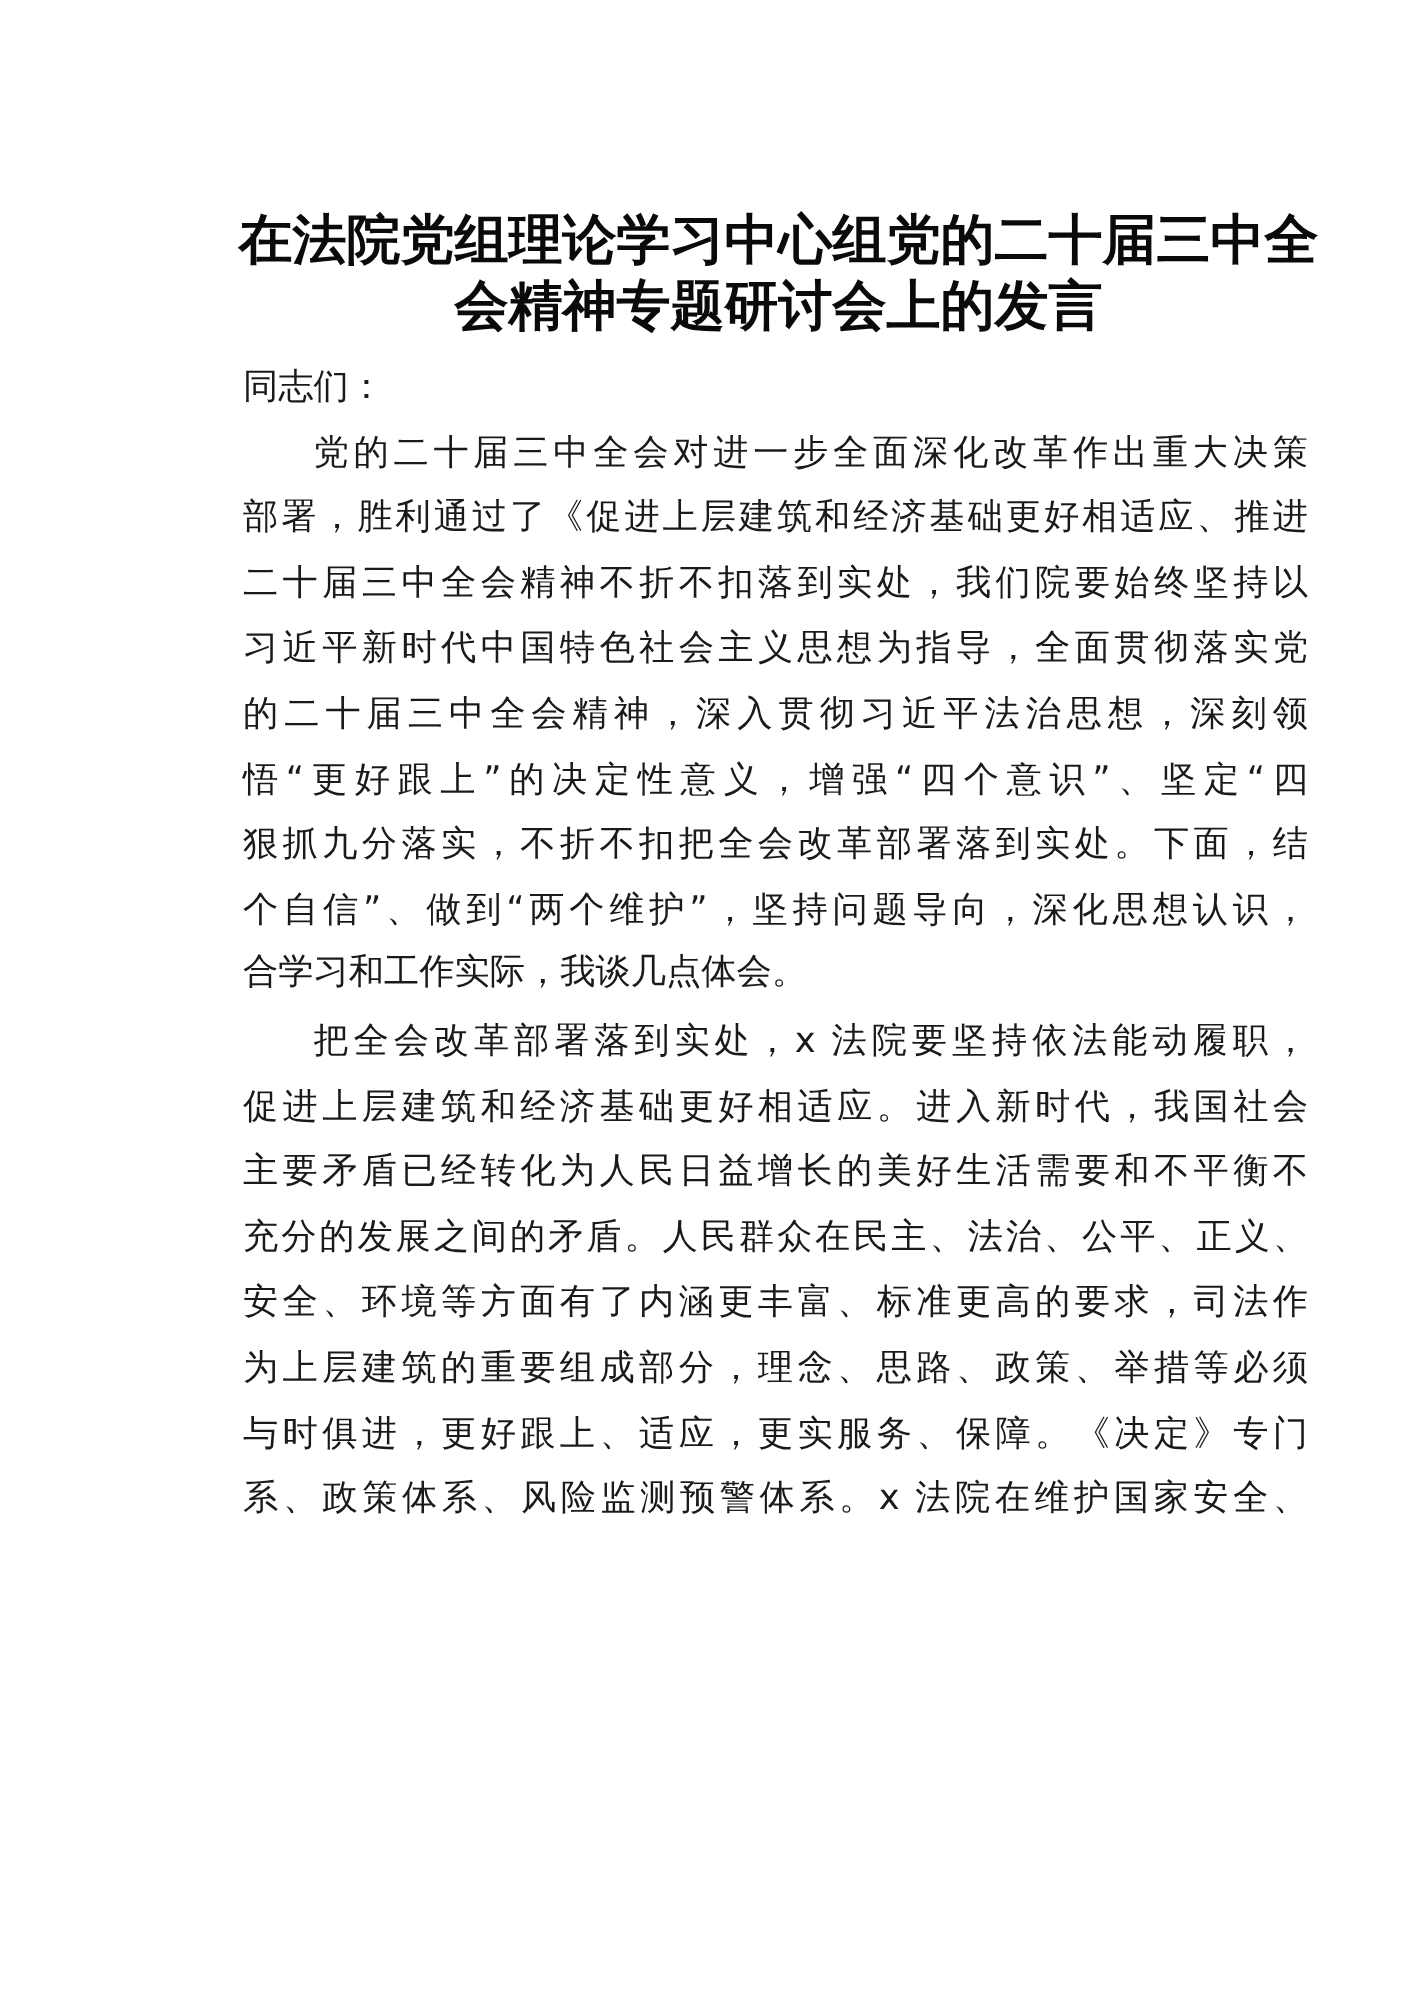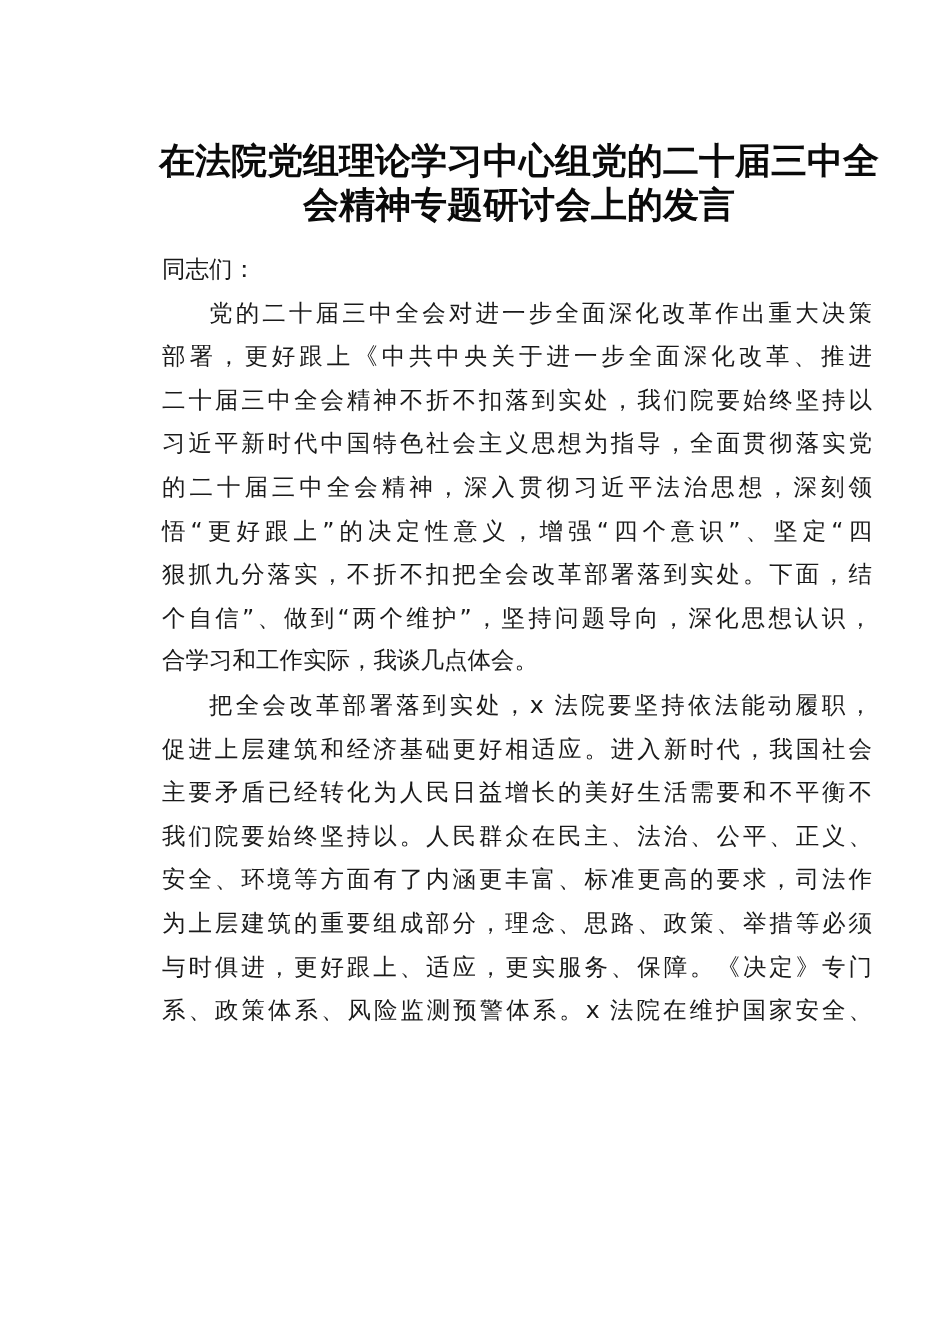--- a/index.html
+++ b/index.html
@@ -1,56 +1,56 @@
 <!DOCTYPE html>
 <html><head>
   <meta charset="utf-8">
   <style>
     html, body { margin: 0; padding: 0; background: #ffffff; }
     body { width: 950px; height: 1344px; position: relative; overflow: hidden; font-family: "DejaVu Serif", "Liberation Serif", serif; color: #111; }
     .page { position: absolute; left: 0; top: 0; width: 950px; height: 1344px; background: #fff; margin-left: 44px; }
     .title { position: absolute; left: 0; width: 950px; text-align: center; font-weight: bold; font-size: 36px; line-height: 44px; letter-spacing: 0px; color: #0a0a0a; font-family: "DejaVu Serif", serif; }
     .title .t1 { display: block; }
     .title .t2 { display: block; }
-    .body { position: absolute; left: 118px; top: 248px; width: 710px; }
+    .body { position: absolute; left: 118px; top: 236px; width: 710px; }
     .line { display: block; height: 43.6px; line-height: 43.6px; font-size: 23.5px; white-space: nowrap; text-align: justify; text-align-last: justify; color: #1a1a1a; font-family: "DejaVu Sans", sans-serif; font-weight: normal; }
     .line.last { text-align-last: left; font-family: Liberation Mono, monospace; }
     .line.indent { padding-left: 47px; }
     .salutation { text-align-last: left; }
   </style>
 </head>
 <body>
 
 <div class="page">
 
   <div class="title" style="top:138px;">
     <span class="t1">在法院党组理论学习中心组党的二十届三中全</span>
     <span class="t2">会精神专题研讨会上的发言</span>
   </div>
 
   <div class="body">
     <span class="line salutation">同志们：</span>
 
     <div>
       <span class="line indent">党的二十届三中全会对进一步全面深化改革作出重大决策</span>
-      <span class="line">部署，更好跟上《中共中央关于进一步全面深化改革、推进</span>
+      <span class="line">部署，胜利通过了《促进上层建筑和经济基础更好相适应、推进</span>
       <span class="line">二十届三中全会精神不折不扣落到实处，我们院要始终坚持以</span>
       <span class="line">习近平新时代中国特色社会主义思想为指导，全面贯彻落实党</span>
       <span class="line">的二十届三中全会精神，深入贯彻习近平法治思想，深刻领</span>
       <span class="line">悟“更好跟上”的决定性意义，增强“四个意识”、坚定“四</span>
       <span class="line">狠抓九分落实，不折不扣把全会改革部署落到实处。下面，结</span>
       <span class="line">个自信”、做到“两个维护”，坚持问题导向，深化思想认识，</span>
       <span class="line last">合学习和工作实际，我谈几点体会。</span>
     </div>
 
     <div>
       <span class="line indent">把全会改革部署落到实处，x 法院要坚持依法能动履职，</span>
       <span class="line">促进上层建筑和经济基础更好相适应。进入新时代，我国社会</span>
       <span class="line">主要矛盾已经转化为人民日益增长的美好生活需要和不平衡不</span>
-      <span class="line">我们院要始终坚持以。人民群众在民主、法治、公平、正义、</span>
+      <span class="line">充分的发展之间的矛盾。人民群众在民主、法治、公平、正义、</span>
       <span class="line">安全、环境等方面有了内涵更丰富、标准更高的要求，司法作</span>
       <span class="line">为上层建筑的重要组成部分，理念、思路、政策、举措等必须</span>
       <span class="line">与时俱进，更好跟上、适应，更实服务、保障。《决定》专门</span>
       <span class="line">系、政策体系、风险监测预警体系。x 法院在维护国家安全、</span>
     </div>
   </div>
 
 </div>
 
 </body></html>

